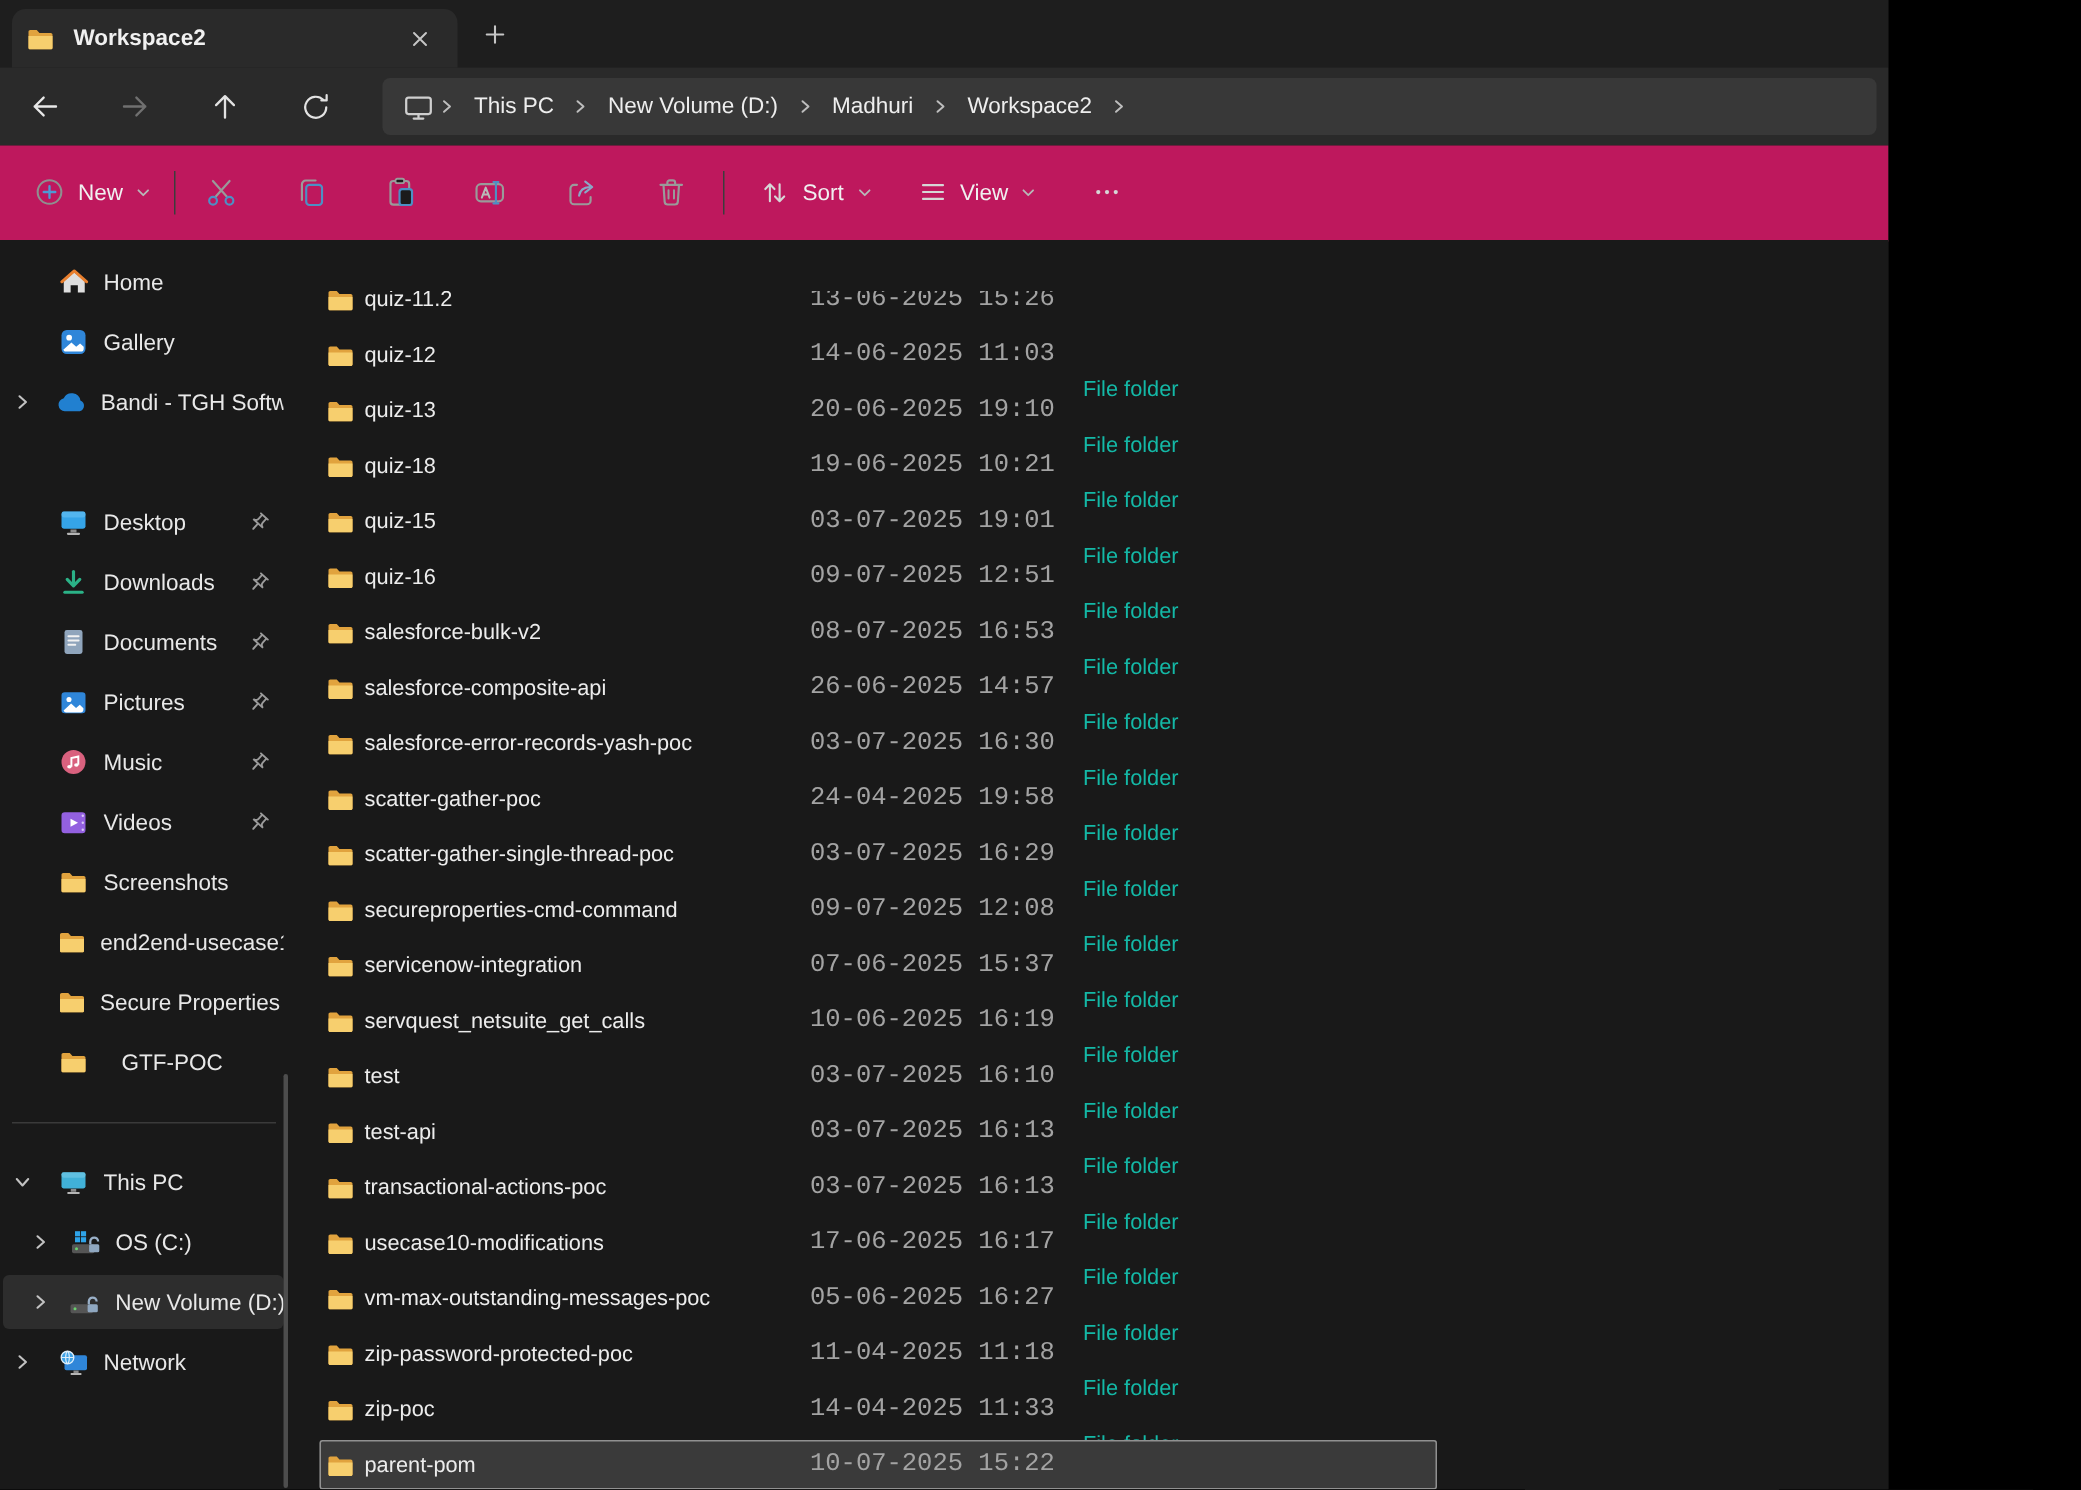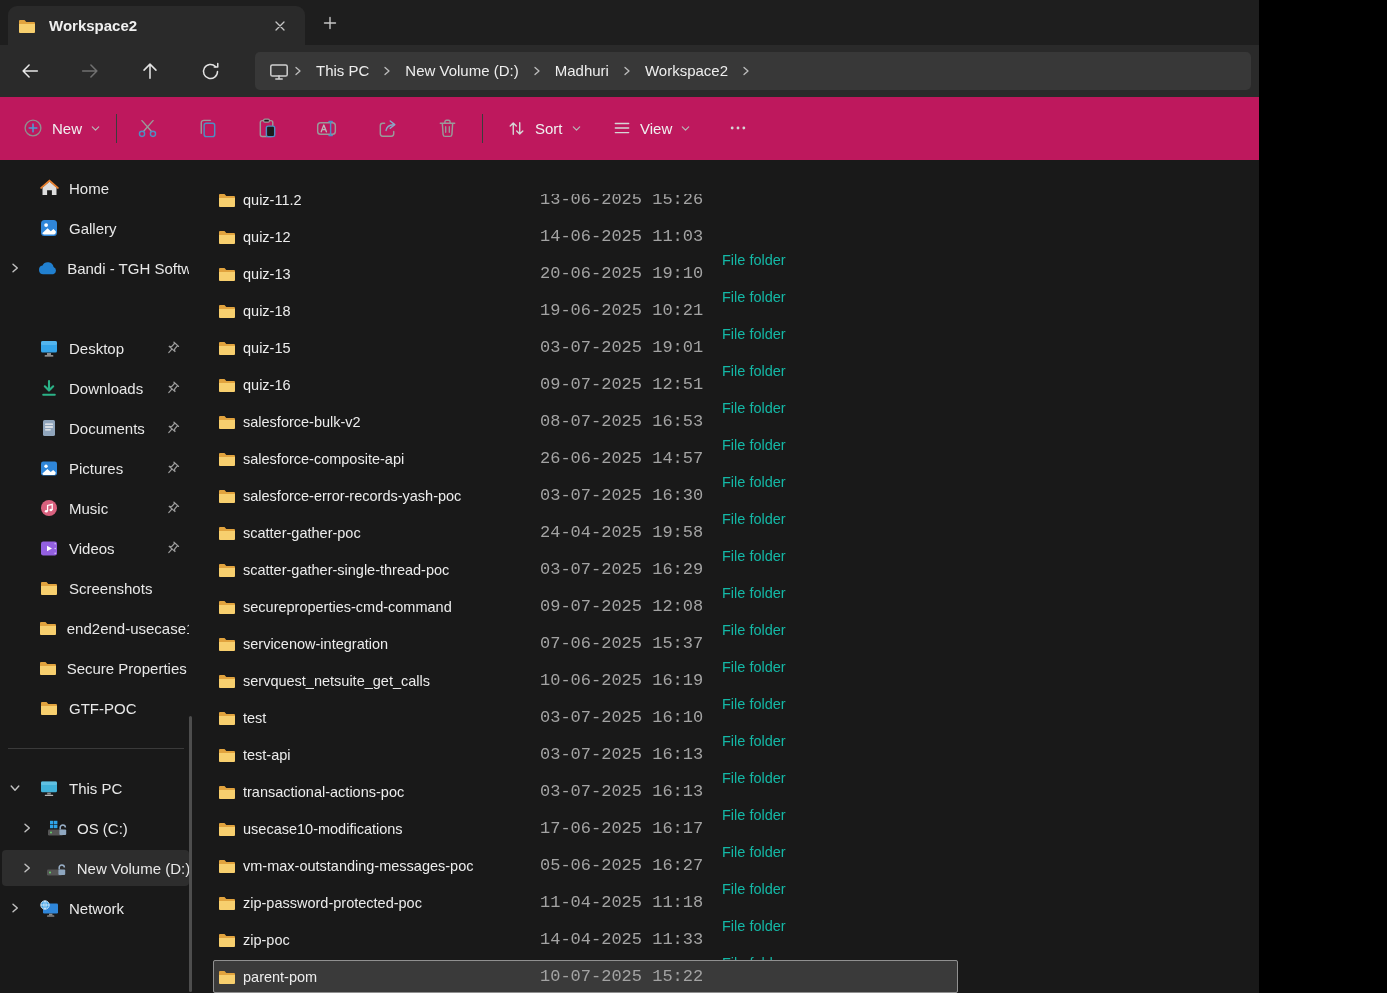--- a/index.html
+++ b/index.html
@@ -436,21 +436,21 @@
           </div>
           <div class="side-item" style="top: 490px;">
             <span class="icon s-icon">
               <svg width="18" height="14" viewBox="0 0 18 14">
                 <path d="M1 2.2C1 1.5 1.5 1 2.2 1h4.3l1.8 2h7.5c.7 0 1.2.5 1.2 1.2v8.6c0 .7-.5 1.2-1.2 1.2H2.2C1.5 14 1 13.5 1 12.8V2.2z" fill="#e1a33e"></path>
                 <path d="M1 5h16v7.8c0 .7-.5 1.2-1.2 1.2H2.2C1.5 14 1 13.5 1 12.8V5z" fill="#f7cf6e"></path>
               </svg>
             </span>
             <span class="s-label">Secure Properties th</span>
           </div>
-          <div class="side-item" style="top: 530px;">
+          <div class="side-item" style="top: 530px; gap: 12px;">
             <span class="icon s-icon">
               <svg width="18" height="14" viewBox="0 0 18 14">
                 <path d="M1 2.2C1 1.5 1.5 1 2.2 1h4.3l1.8 2h7.5c.7 0 1.2.5 1.2 1.2v8.6c0 .7-.5 1.2-1.2 1.2H2.2C1.5 14 1 13.5 1 12.8V2.2z" fill="#e1a33e"></path>
                 <path d="M1 5h16v7.8c0 .7-.5 1.2-1.2 1.2H2.2C1.5 14 1 13.5 1 12.8V5z" fill="#f7cf6e"></path>
               </svg>
             </span>
             <span class="s-label">GTF-POC</span>
           </div>
           <div class="side-item" style="top: 610px;">
             <span class="icon chev">

